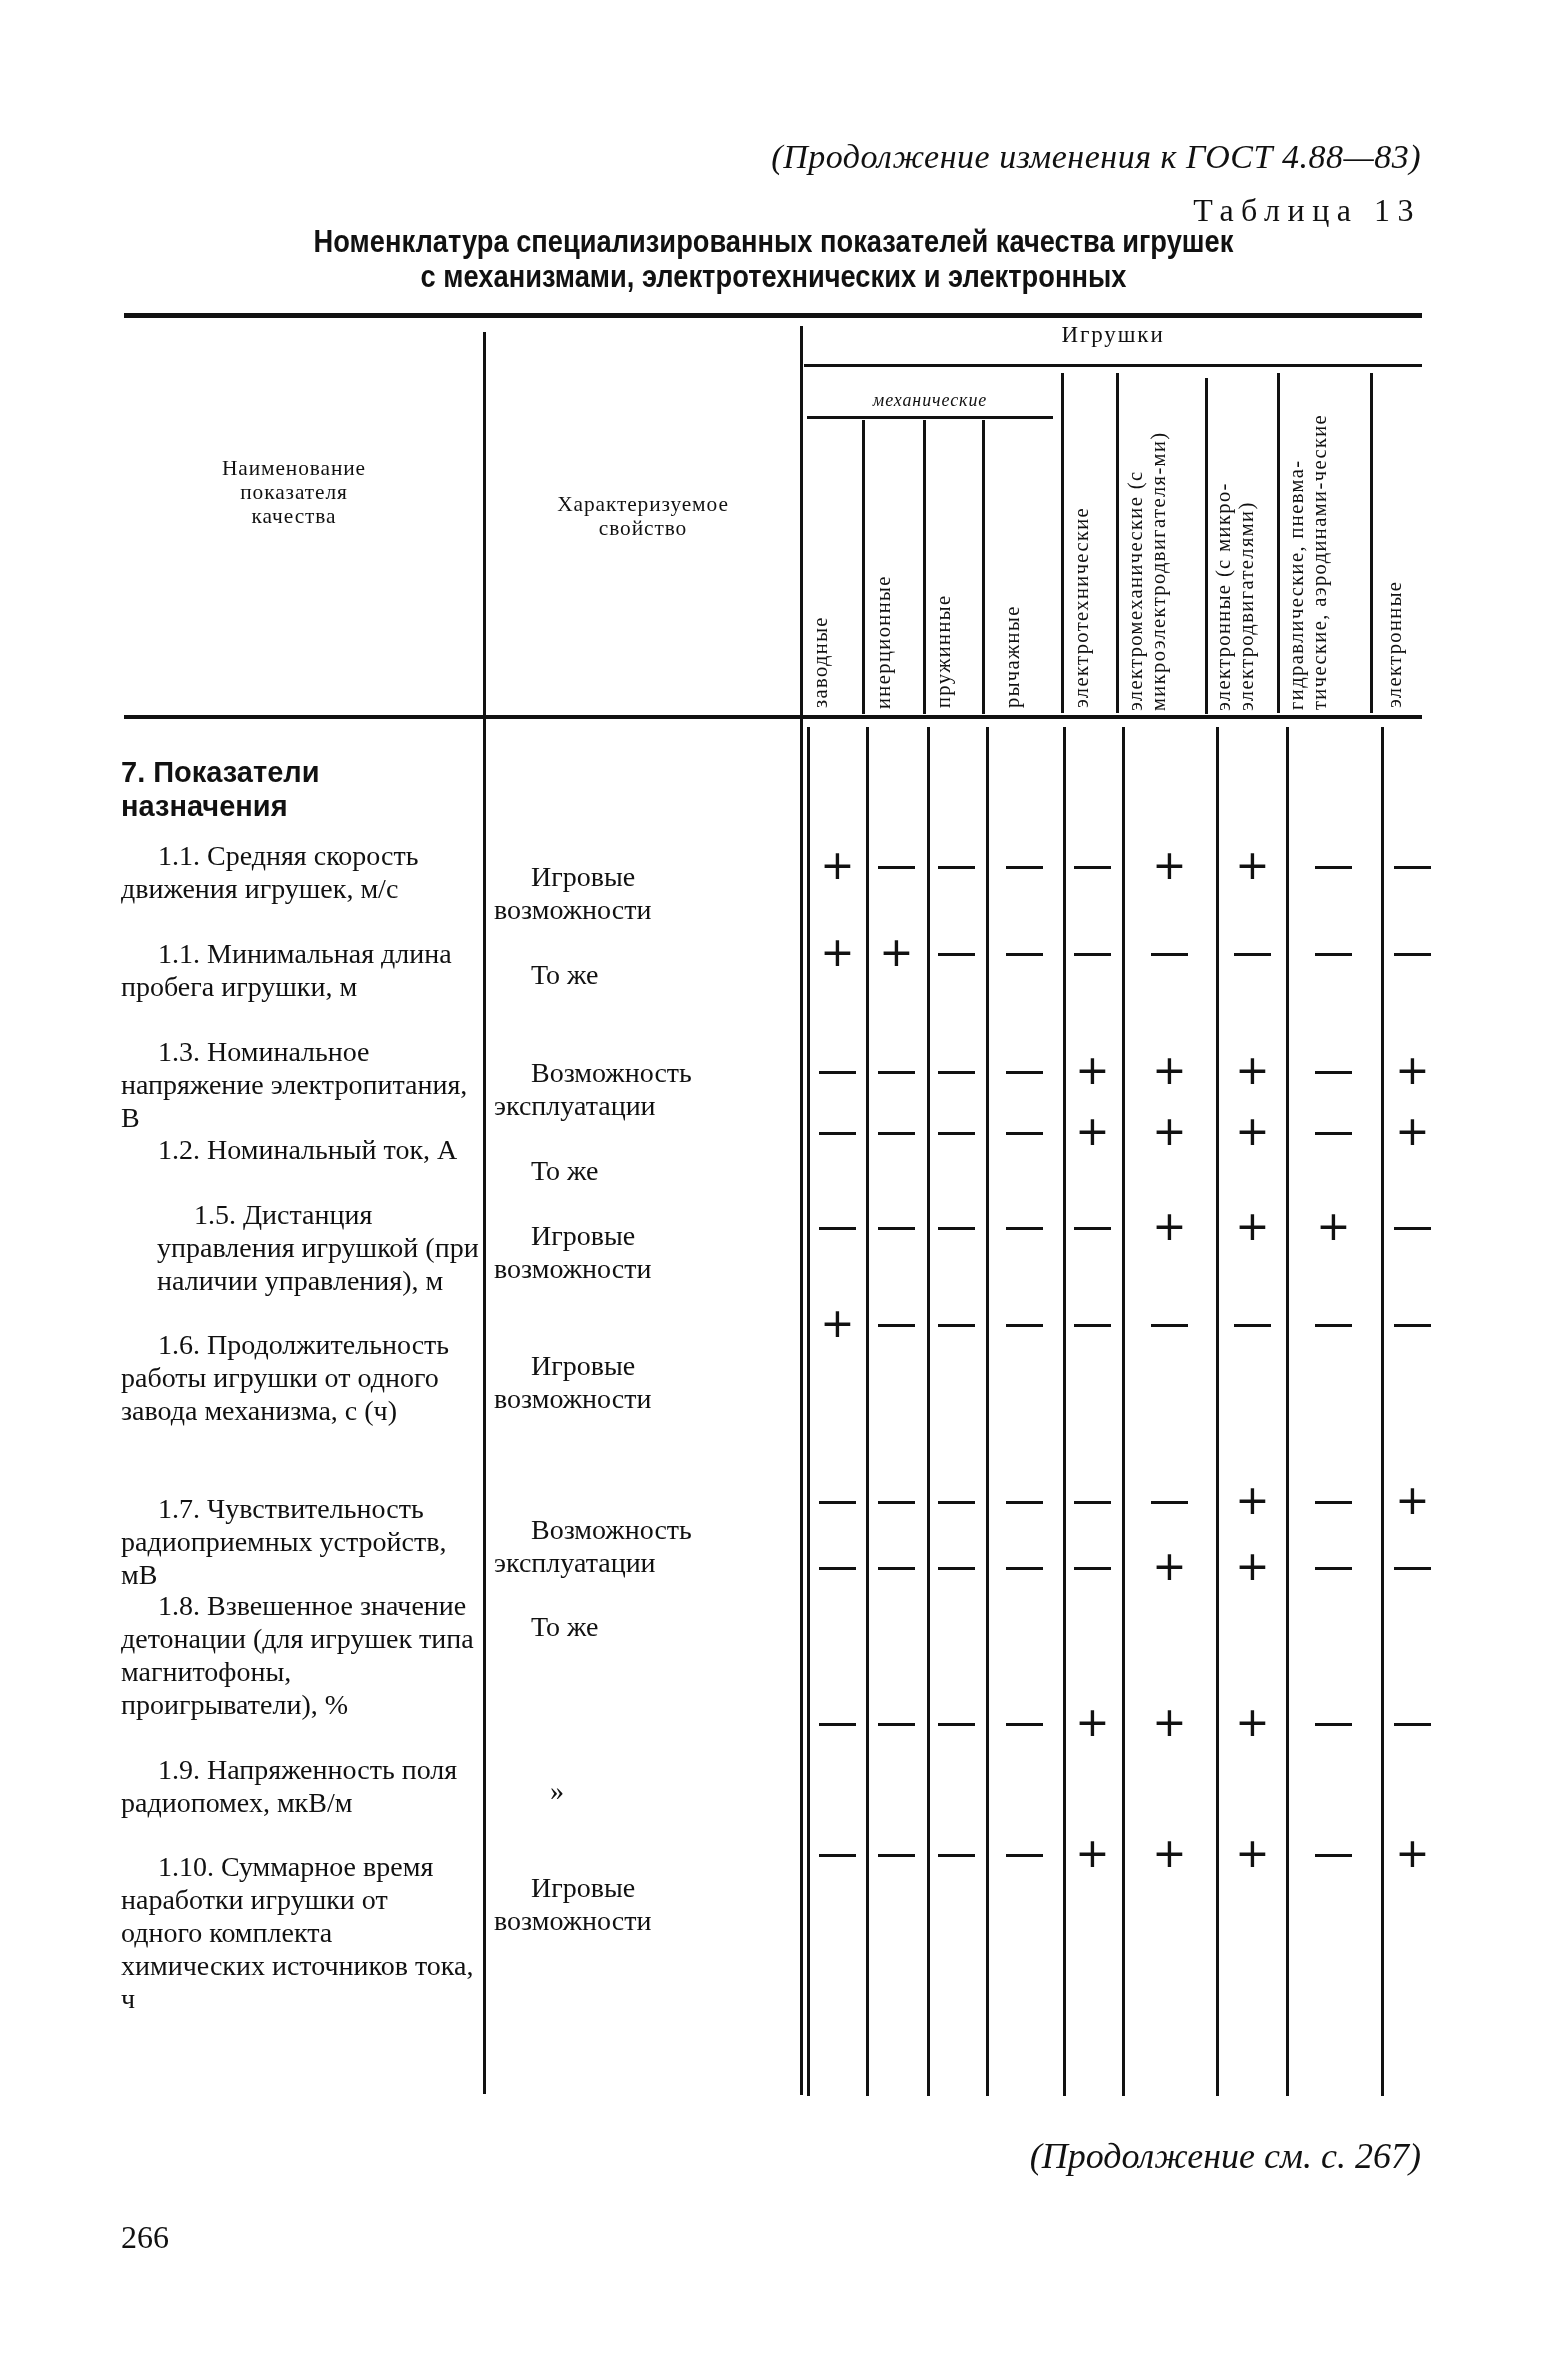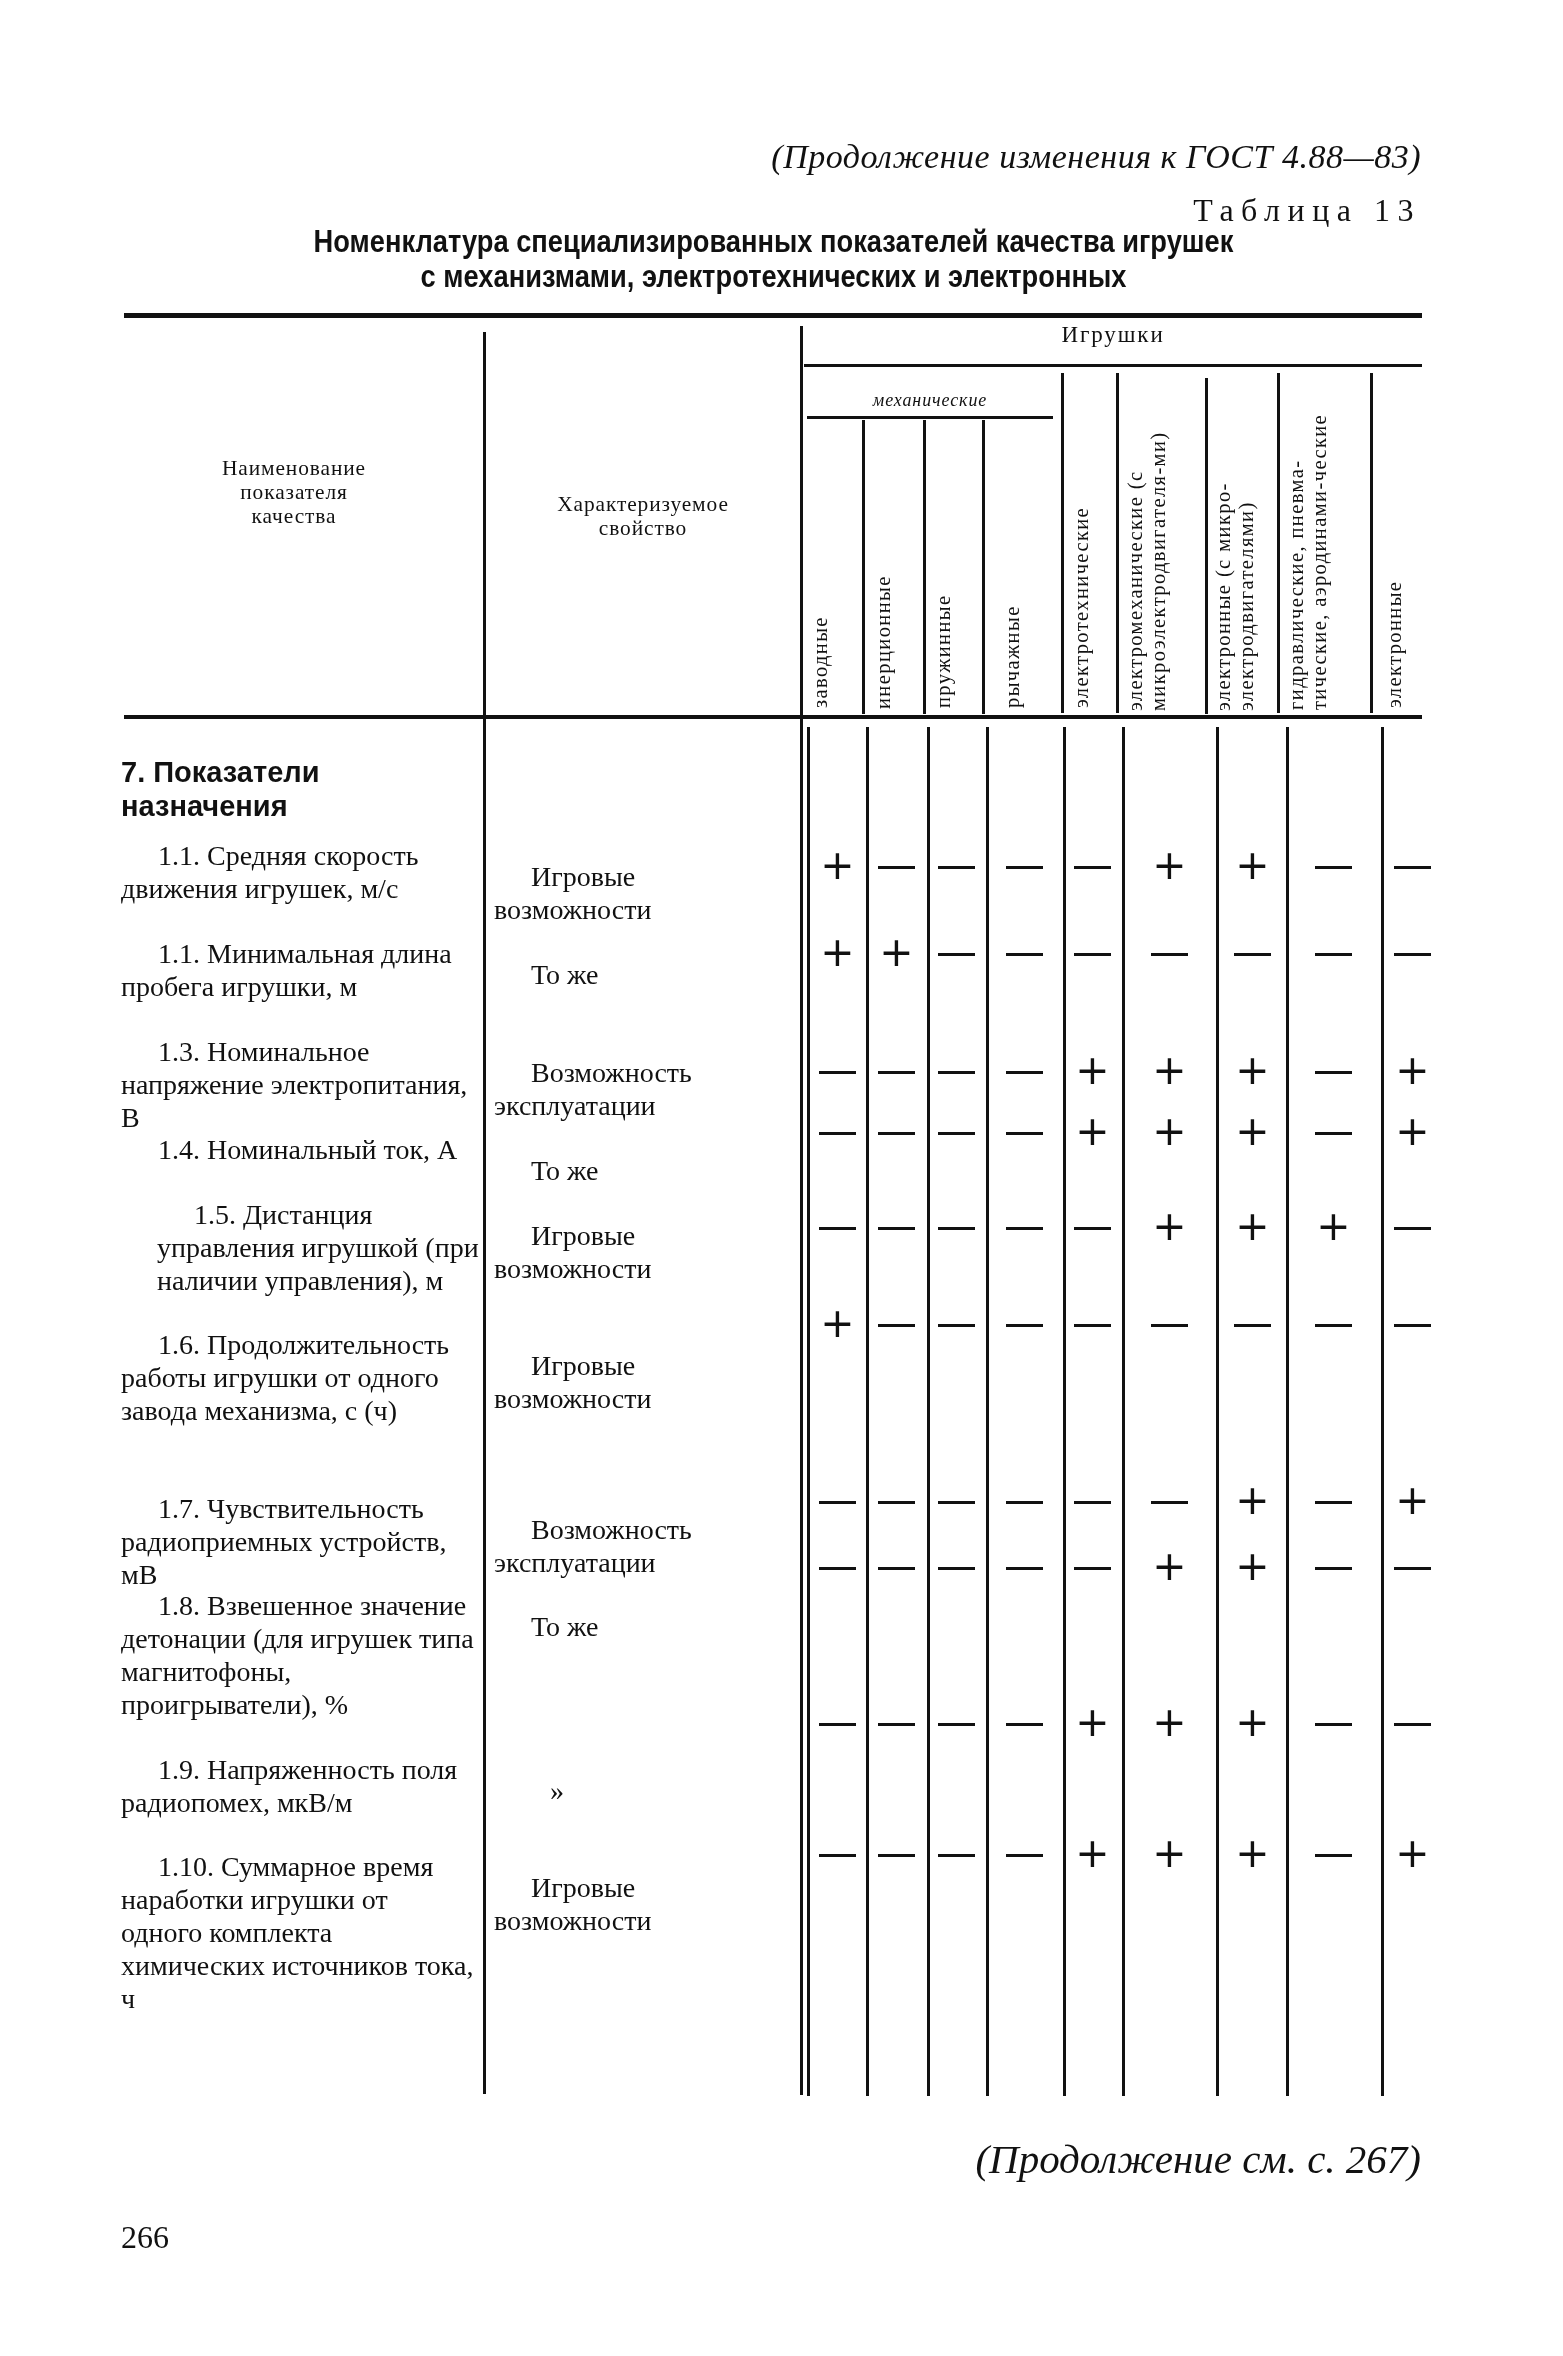--- a/index.html
+++ b/index.html
@@ -16,21 +16,21 @@
   .hline { position:absolute; height:2.8px; background:#111; }
   .hdr-text { font-size:21.4px; line-height:24px; text-align:center; letter-spacing:0.9px; }
   .vert { position:absolute; writing-mode:vertical-rl; transform:rotate(180deg);
           font-size:20.5px; line-height:23px; letter-spacing:1.4px; white-space:pre-line; }
   .name { position:absolute; left:121px; width:354px; font-size:28px; line-height:33px; }
   .name .num { padding-left:37px; }
   .section { position:absolute; left:121px; width:336px; font-size:29px; line-height:34px; font-weight:bold;
              font-family:"Liberation Sans","DejaVu Sans",sans-serif; }
   .prop { position:absolute; left:494px; width:298px; font-size:28px; line-height:33px;margin-top:21px; }
   .mark { position:absolute; width:47px; text-align:center; font-size:41px; line-height:41px; font-family:"DejaVu Sans",sans-serif; }
-  .footer { right:142px; top:2135px; font-style:italic; font-size:41px; }
+  .footer { right:142px; top:2135px; font-style:italic; font-size:36px; }
   .pageno { left:121px; top:2219px; font-size:32px; }
 </style>
 </head>
 <body>
 
 <div class="abs cont-head">(Продолжение изменения к ГОСТ 4.88—83)</div>
 <div class="abs table-no">Таблица 13</div>
 <div class="abs table-title">
   <div>Номенклатура специализированных показателей качества игрушек</div>
   <div>с механизмами, электротехнических и электронных</div>
@@ -83,21 +83,21 @@
   <div class="vert" style="left:1285px; top:373px; height:337px; width:82px;">гидравлические, пневма-тические, аэродинами-ческие</div>
   <div class="vert" style="left:1383px; top:503px; height:205px;">электронные</div>
 
   <div class="section" style="top:755px;">
     <div>7. Показатели назначения</div>
   </div>
 
   <div class="name" style="top:839px;"><span class="num">1.1.</span> <span>Средняя скорость движения игрушек, м/с</span></div>
   <div class="name" style="top:937px;"><span class="num">1.1.</span> <span>Минимальная длина пробега игрушки, м</span></div>
   <div class="name" style="top:1035px;"><span class="num">1.3.</span> <span>Номинальное напряжение электропитания, В</span></div>
-  <div class="name" style="top:1133px;"><span class="num">1.4.</span> <span>Номинальный ток, А</span></div>
+  <div class="name" style="top:1133px;"><span class="num">1.2.</span> <span>Номинальный ток, А</span></div>
   <div class="name" style="top:1198px;margin-left:36px;"><span class="num">1.5.</span> <span>Дистанция управления игрушкой (при наличии управления), м</span></div>
   <div class="name" style="top:1328px;"><span class="num">1.6.</span> <span>Продолжительность работы игрушки от одного завода механизма, с (ч)</span></div>
   <div class="name" style="top:1492px;"><span class="num">1.7.</span> <span>Чувствительность радиоприемных устройств, мВ</span></div>
   <div class="name" style="top:1589px;"><span class="num">1.8.</span> <span>Взвешенное значение детонации (для игрушек типа магнитофоны, проигрыватели), %</span></div>
   <div class="name" style="top:1753px;"><span class="num">1.9.</span> <span>Напряженность поля радиопомех, мкВ/м</span></div>
   <div class="name" style="top:1850px;"><span class="num">1.10.</span> <span>Суммарное время наработки игрушки от одного комплекта химических источников тока, ч</span></div>
 
   <div class="prop" style="top:839px; text-indent:37px;">Игровые возможности</div>
   <div class="prop" style="top:937px; text-indent:37px;">То же</div>
   <div class="prop" style="top:1035px; text-indent:37px;">Возможность эксплуатации</div>

